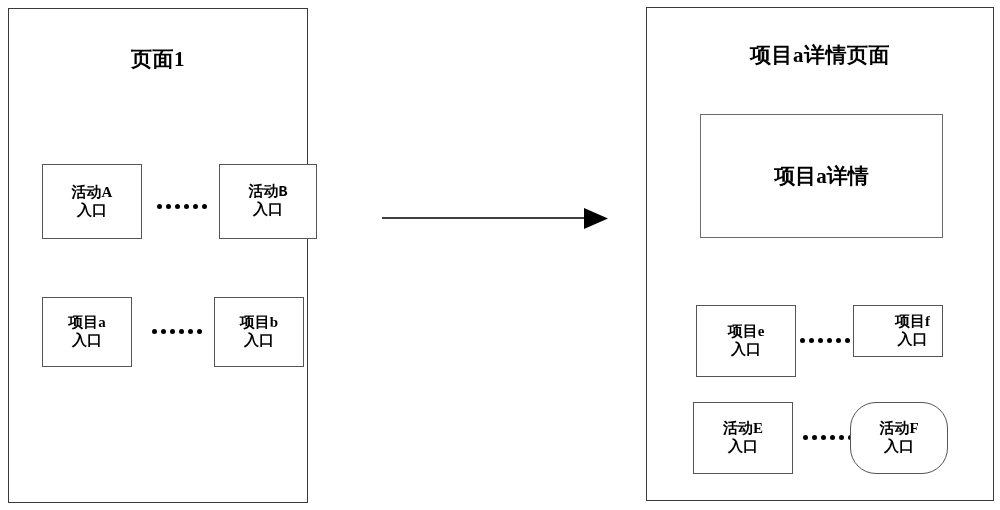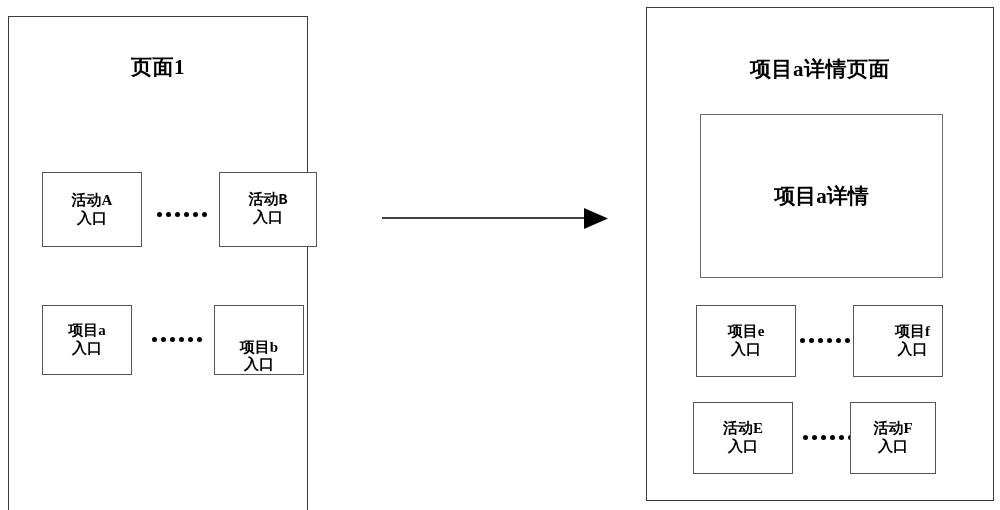--- a/index.html
+++ b/index.html
@@ -16,35 +16,35 @@
     overflow: hidden;
   }
 
   
   .panel {
     position: absolute;
     border: 1.5px solid #3a3a3a;
     background: #ffffff;
     box-sizing: border-box;
   }
-  #panel-left  { left: 8px;   top: 16px;  width: 300px; height: 495px; }
+  #panel-left  { left: 8px;   top: 8px;  width: 300px; height: 495px; }
   #panel-right { left: 646px; top: 7px;  width: 348px; height: 494px; }
 
   .panel-title {
     position: absolute;
     left: 0;
     right: 0;
     text-align: center;
     font-size: 21px;
     font-weight: 700;
     letter-spacing: 0.5px;
     white-space: nowrap;
   }
   #panel-left  .panel-title { top: 36px; }
-  #panel-right .panel-title { top: 47px; }
+  #panel-right .panel-title { top: 33px; }
 
   
   .entry-box {
     position: absolute;
     border: 1.5px solid #555555;
     background: #ffffff;
     box-sizing: border-box;
     display: flex;
     flex-direction: column;
     align-items: center;
@@ -70,21 +70,21 @@
     border-radius: 50%;
     background: #000000;
   }
 
   
   #detail-box {
     position: absolute;
     left: 700px;
     top: 114px;
     width: 243px;
-    height: 164px;
+    height: 124px;
     border: 1.5px solid #6b6b6b;
     background: #ffffff;
     box-sizing: border-box;
     display: flex;
     align-items: center;
     justify-content: center;
     font-size: 21px;
     font-weight: 700;
     white-space: nowrap;
   }
@@ -146,21 +146,21 @@
 
   <div class="dots" style="left:143px; top:320px;">
     <i></i>
       <i></i>
       <i></i>
       <i></i>
       <i></i>
       <i></i>
   </div>
 
-  <div class="entry-box" style="left:205px; top:288px; width:90px; height:70px;justify-content:flex-end;">
+  <div class="entry-box" style="left:205px; top:288px; width:90px; height:70px;">
     <span class="ln">项目b</span>
     <span class="ln">入口</span>
   </div>
 
 </div>
 
 <div id="transition">
 
   <svg id="transition-arrow" width="234" height="26" viewBox="0 0 234 26">
     <line x1="2" y1="13" x2="205" y2="13" stroke="#000000" stroke-width="1.4"></line>
@@ -185,35 +185,35 @@
 
 <div class="dots" style="left:800px; top:338px;">
   <i></i>
     <i></i>
     <i></i>
     <i></i>
     <i></i>
     <i></i>
 </div>
 
-<div class="entry-box" style="left:853px; top:305px; width:90px; height:72px;padding-left:29px;">
+<div class="entry-box" style="left:853px; top:305px; width:90px; height:52px;padding-left:29px;">
   <span class="ln">项目f</span>
   <span class="ln">入口</span>
 </div>
 
 <div class="entry-box" style="left:693px; top:402px; width:100px; height:72px;">
   <span class="ln">活动E</span>
   <span class="ln">入口</span>
 </div>
 
 <div class="dots" style="left:803px; top:435px;">
   <i></i>
     <i></i>
     <i></i>
     <i></i>
     <i></i>
     <i></i>
 </div>
 
-<div class="entry-box" style="left:850px; top:402px; width:86px; height:72px;">
+<div class="entry-box" style="left:850px; top:402px; width:98px; height:72px;border-radius:26px;">
   <span class="ln">活动F</span>
   <span class="ln">入口</span>
 </div>
 
 </body></html>

